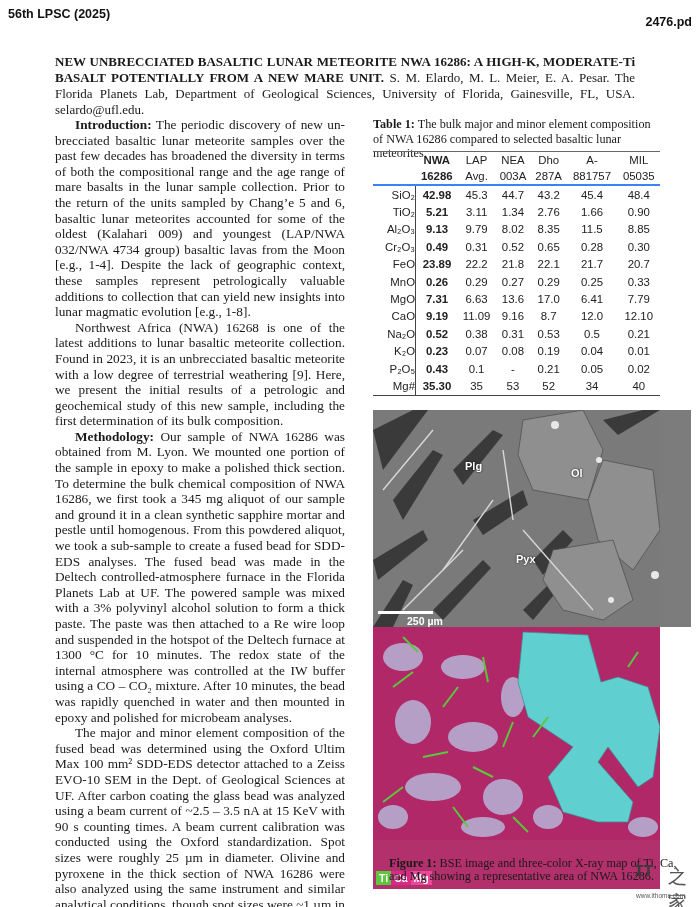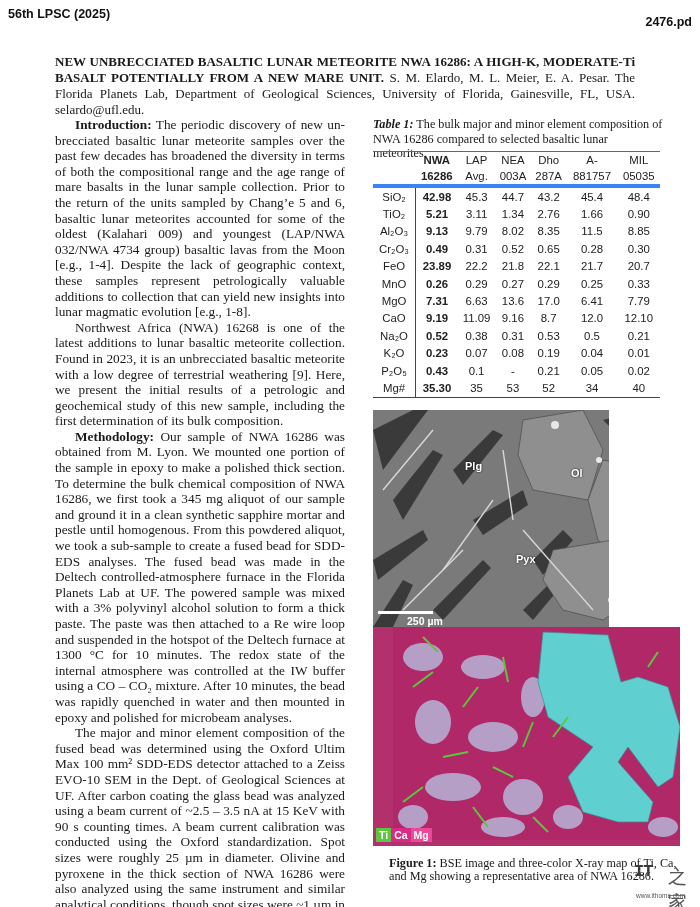--- a/index.html
+++ b/index.html
@@ -16,34 +16,34 @@
   }
   .title-block .t { font-weight: bold; }
   .col-left {
     position: absolute; left: 55px; top: 117px; width: 290px;
     font-size: 13.3px; line-height: 15.6px; text-align: justify; hyphens: manual;
   }
   .col-left p { margin: 0; text-indent: 20px; }
   .col-left .sec { font-weight: bold; }
   .col-right { position: absolute; left: 373px; top: 117px; width: 290px; }
   .tcap { font-size: 12.2px; line-height: 14.5px; margin: 0; }
-  .tcap b { font-weight: bold; font-style: italic; }
+  .tcap b { font-weight: bold; }
   table.comp {
     position: absolute; top: 34px; left: 0; width: 287px; border-collapse: collapse;
     font-family: "Liberation Sans", sans-serif; font-size: 11.4px; color: #222;
     border-top: 1px solid #666; border-bottom: 1px solid #444;
   }
   table.comp th, table.comp td { text-align: center; padding: 0; height: 17.4px; font-weight: normal; }
-  table.comp thead tr:last-child th { border-bottom: 4px solid #3b82f6; margin-top: 24px; }
-  table.comp td.oxide { border-right: 1.5px solid #444; width: 42px; }
+  table.comp thead tr:last-child th { border-bottom: 2px solid #3b82f6; margin-top: 24px; }
+  table.comp td.oxide { border-right: 1.5px solid #444; width: 42px; text-align: right; }
   table.comp .nwa { font-weight: bold; }
   table.comp thead th { height: 16px; }
   .figure { position: absolute; left: 373px; top: 410px; width: 287px; height: 430px; }
-  .bse { position: absolute; left: 0; top: 0; width: 236px; height: 217px; overflow: hidden; background: #7c7c7c; }
-  .xmap { position: absolute; left: 0; top: 217px; width: 287px; height: 219px; overflow: hidden; background: #b2306b; padding-left: 20px; }
+  .bse { position: absolute; left: 0; top: 0; width: 318px; height: 217px; overflow: hidden; background: #7c7c7c; }
+  .xmap { position: absolute; left: 0; top: 217px; width: 287px; height: 262px; overflow: hidden; background: #b2306b; }
   .lbl { position: absolute; color: #fff; font-family: "Liberation Sans", sans-serif; font-weight: bold; font-size: 11px; text-shadow: 0 0 2px #000; }
   .scalebar { position: absolute; left: 5px; bottom: 13px; width: 55px; height: 3px; background: #fff; }
   .scaletext { position: absolute; left: 18px; bottom: 0px; color: #fff; font-family: "Liberation Sans", sans-serif; font-size: 10.5px; font-weight: bold; margin-left: 16px; }
   .legend { position: absolute; left: 3px; bottom: 4px; display: flex; font-family: "Liberation Sans", sans-serif; font-size: 10.5px; font-weight: bold; color: #fff; }
   .legend span { padding: 1px 3px; }
   .fcap { position: absolute; left: 373px; top: 841px; width: 290px; font-size: 12.2px; line-height: 13px; margin: 16px; }
   .fcap b { font-weight: bold; }
   .watermark { position: absolute; left: 634px; top: 862px; width: 62px; height: 42px; }
   .wm-it { position: absolute; left: 0; top: 0; font-family: Liberation Mono, monospace; font-weight: bold; font-size: 17px; color: #3b3b3b; letter-spacing: -1px; }
   .wm-zh { position: absolute; left: 34px; top: 2px; font-size: 19px; color: #555; }

